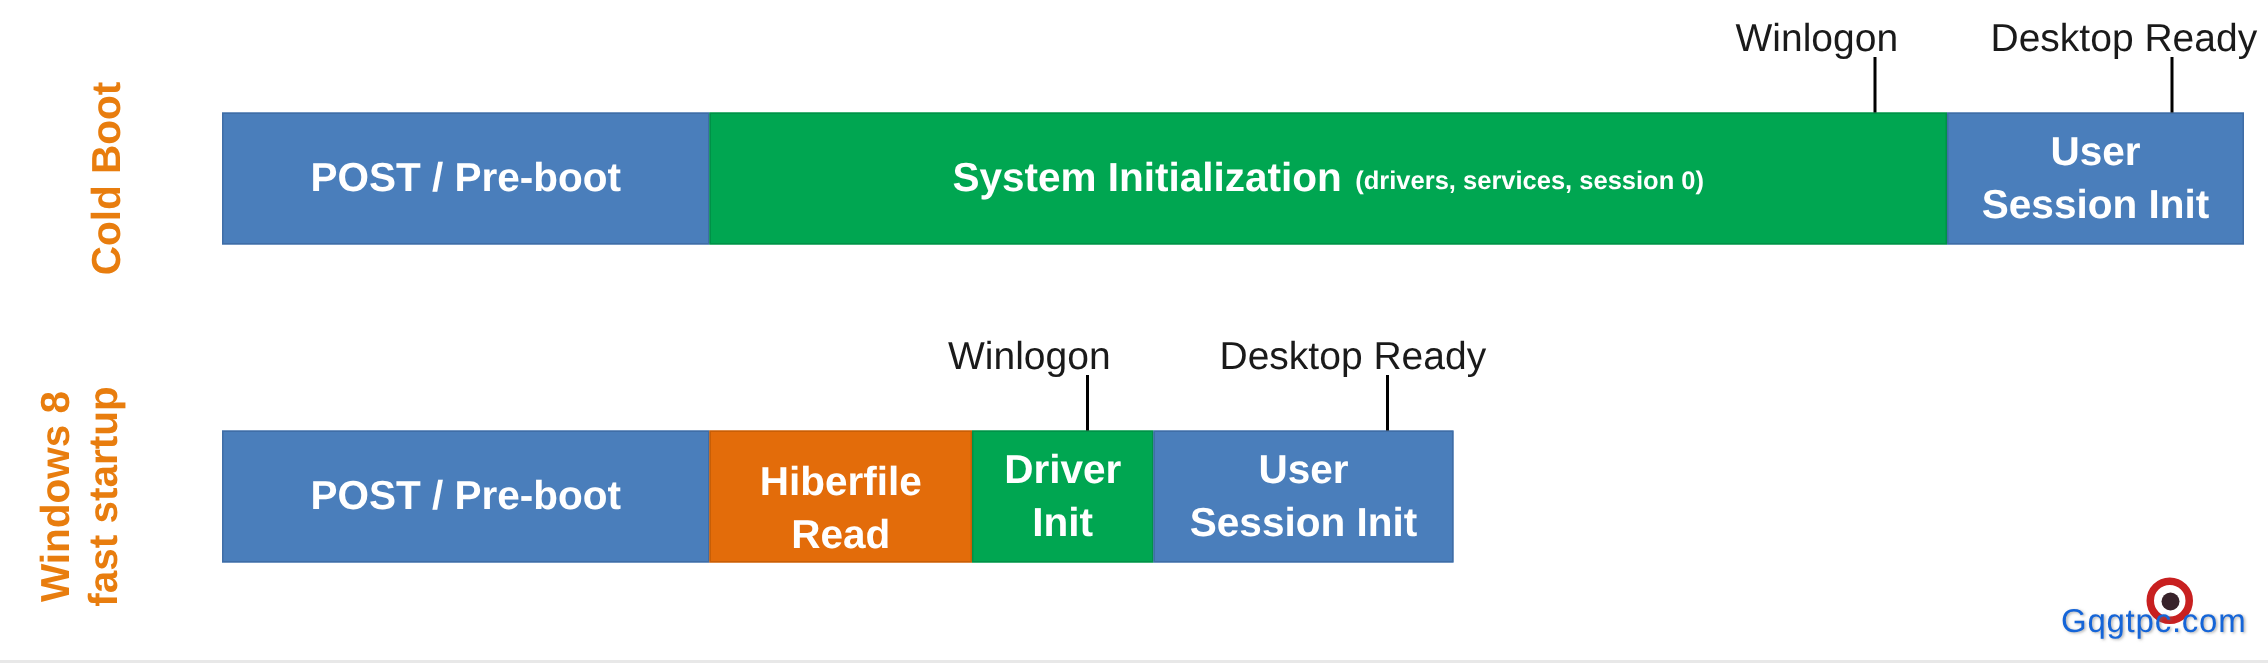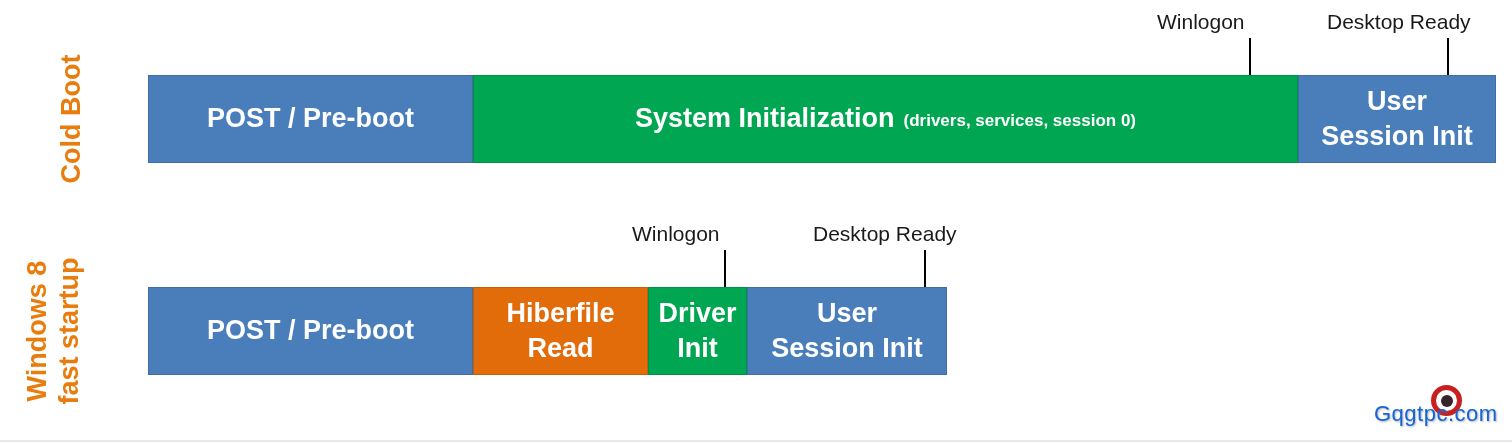--- a/index.html
+++ b/index.html
@@ -30,34 +30,34 @@
   #bars-1 { left: 100px; top: 287px; width: 825px; }
 
   .seg {
     flex: none;
     display: flex; align-items: center; justify-content: center;
     gap: 9px;
     color: #ffffff; text-align: center;
   }
   .seg.blue   { background: var(--bar-blue);   border: 1px solid var(--bar-blue-border); }
   .seg.green  { background: var(--bar-green);  border: 1px solid var(--bar-green-border); text-align: center; }
-  .seg.orange { background: var(--bar-orange); border: 1px solid var(--bar-orange-border); }
+  .seg.orange { background: var(--bar-orange); border: 1px solid var(--bar-orange-border); align-items: flex-end; }
   .seg-text { font-weight: bold; font-size: 27px; line-height: 1.3; white-space: pre-line; }
   .seg-subtext { font-weight: bold; font-size: 17px; padding-top: 4px; }
 
   
   .tick { position: absolute; width: 2px; background: #000000; }
   #tick-0-0 { left: 1249px; top: 38px;  height: 37px; }
   #tick-0-1 { left: 1447px; top: 38px;  height: 37px; }
   #tick-1-0 { left: 724px;  top: 250px; height: 37px; }
   #tick-1-1 { left: 924px;  top: 250px; height: 37px; }
 
   .callout-text {
     position: absolute;
-    font-size: 21px; color: var(--annotation-text);
+    font-size: 26px; color: var(--annotation-text);
     white-space: nowrap;
   }
   #callout-0-0 { left: 1157px; top: 10px; }
   #callout-0-1 { left: 1327px; top: 10px; }
   #callout-1-0 { left: 632px;  top: 222px; }
   #callout-1-1 { left: 813px;  top: 222px; }
 
   
   .watermark-text {
     position: absolute; left: 1374px; top: 401px;
@@ -113,21 +113,21 @@
 fast startup</div>
 
   <div class="bars" id="bars-1">
     <div class="seg blue" style="width:325px">
       <span class="seg-text">POST / Pre-boot</span>
     </div>
     <div class="seg orange" style="width:175px">
       <span class="seg-text">Hiberfile
 Read</span>
     </div>
-    <div class="seg green" style="width:99px">
+    <div class="seg green" style="width:121px">
       <span class="seg-text">Driver
 Init</span>
     </div>
     <div class="seg blue" style="width:200px">
       <span class="seg-text">User
 Session Init</span>
     </div>
   </div>
 
   <div class="callout-text" id="callout-1-0">Winlogon</div>

